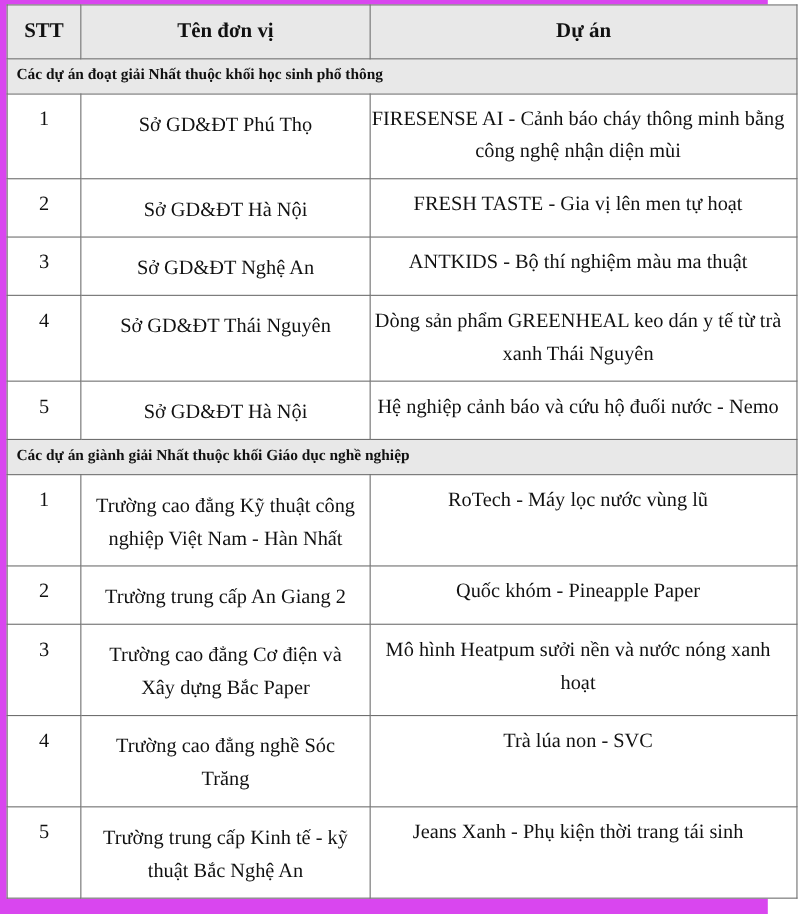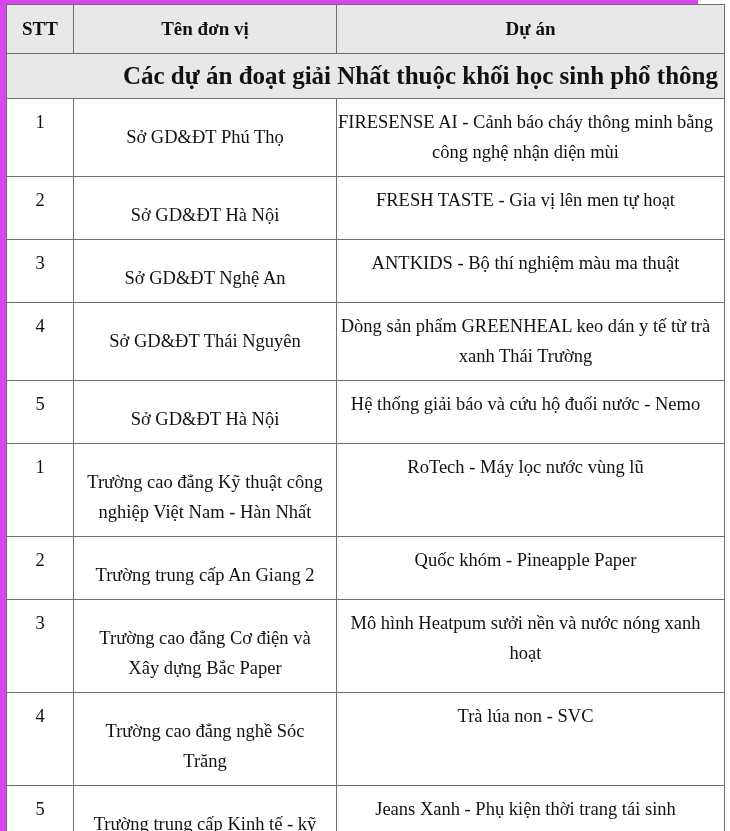--- a/index.html
+++ b/index.html
@@ -53,40 +53,40 @@
     font-size: 19px;
     height: 40px;
     line-height: 1.25;
     padding: 4px 2px;
   }
 
   
   tr.section-row td {
     background: #e8e8e8;
     font-weight: bold;
-    font-size: 25px;
-    text-align: right;
+    font-size: 14px;
+    text-align: left;
     padding: 6px 6px 7px 8px;
     line-height: 1.25;
   }
 
   
   tr.data-row td {
     font-size: 18.5px;
     line-height: 1.62;
     padding: 7px 6px 8px 6px;
     text-align: center;
   }
   tr.data-row td.cell-stt {
     vertical-align: top;
     padding-top: 9px;
   }
   tr.data-row td.cell-unit {
     vertical-align: top;
-    padding-top: 24px;
+    padding-top: 14px;
     padding-left: 8px;
     padding-right: 8px;
   }
   tr.data-row td.cell-proj {
     vertical-align: top;
     padding-top: 9px;
     padding-left: 0;
     padding-right: 10px;
   }
 
@@ -161,36 +161,41 @@
       </tr>
 
       <tr class="data-row">
         <td class="cell-stt">
             <span class="cell-text">4</span>
           </td>
         <td class="cell-unit">
             <span class="cell-text">Sở GD&amp;ĐT Thái Nguyên</span>
           </td>
         <td class="cell-proj">
-            <span class="cell-text">Dòng sản phẩm GREENHEAL keo dán y tế từ trà xanh Thái Trường</span>
+            <span class="cell-text">Dòng sản phẩm GREENHEAL keo dán y tế từ trà xanh Thái Nguyên</span>
           </td>
       </tr>
 
       <tr class="data-row">
         <td class="cell-stt">
             <span class="cell-text">5</span>
           </td>
         <td class="cell-unit">
             <span class="cell-text">Sở GD&amp;ĐT Hà Nội</span>
           </td>
         <td class="cell-proj">
-            <span class="cell-text">Hệ thống giải báo và cứu hộ đuối nước - Nemo</span>
-          </td>
-      </tr>
-
+            <span class="cell-text">Hệ nghiệp cảnh báo và cứu hộ đuối nước - Nemo</span>
+          </td>
+      </tr>
+
+      <tr class="section-row">
+        <td colspan="3">
+          <span class="cell-text">Các dự án giành giải Nhất thuộc khối Giáo dục nghề nghiệp</span>
+        </td>
+      </tr>
 
       <tr class="data-row">
         <td class="cell-stt">
             <span class="cell-text">1</span>
           </td>
         <td class="cell-unit">
             <span class="cell-text">Trường cao đẳng Kỹ thuật công nghiệp Việt Nam - Hàn Nhất</span>
           </td>
         <td class="cell-proj">
             <span class="cell-text">RoTech - Máy lọc nước vùng lũ</span>

